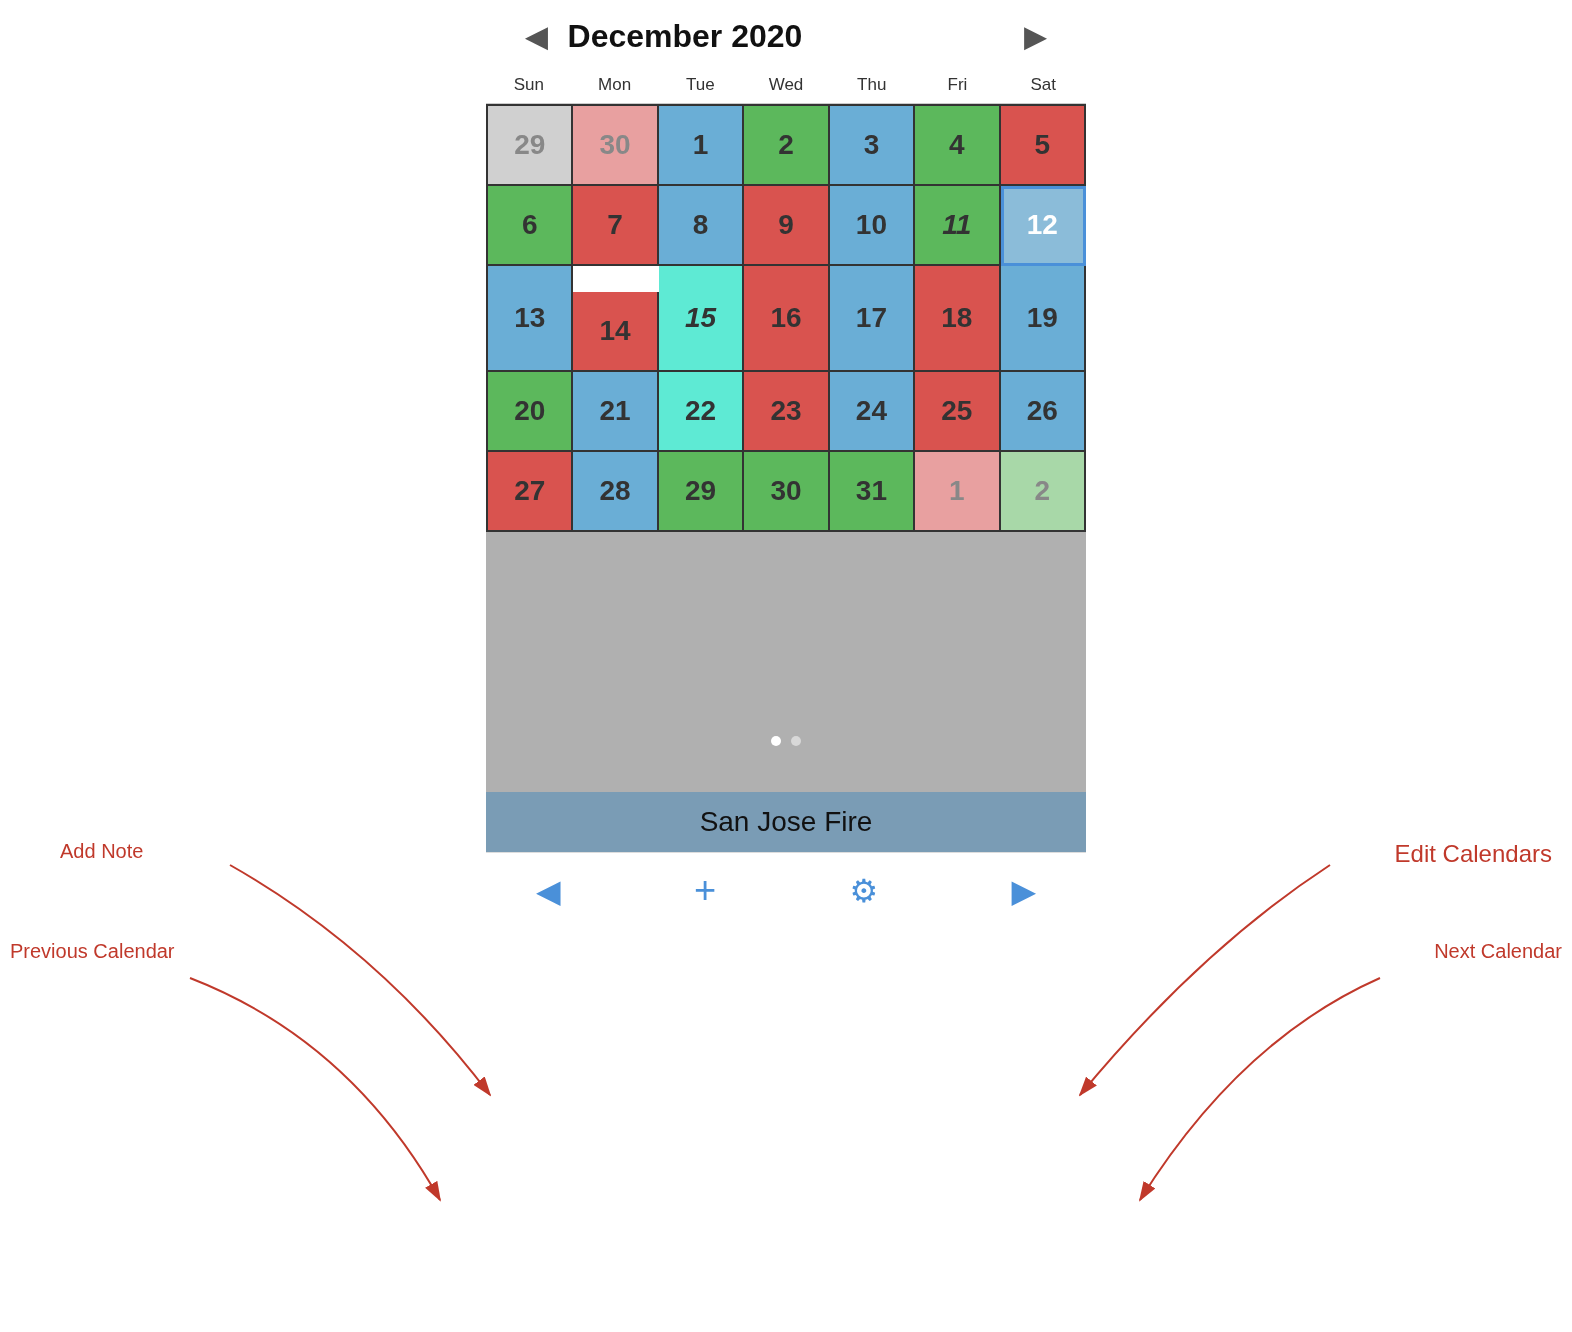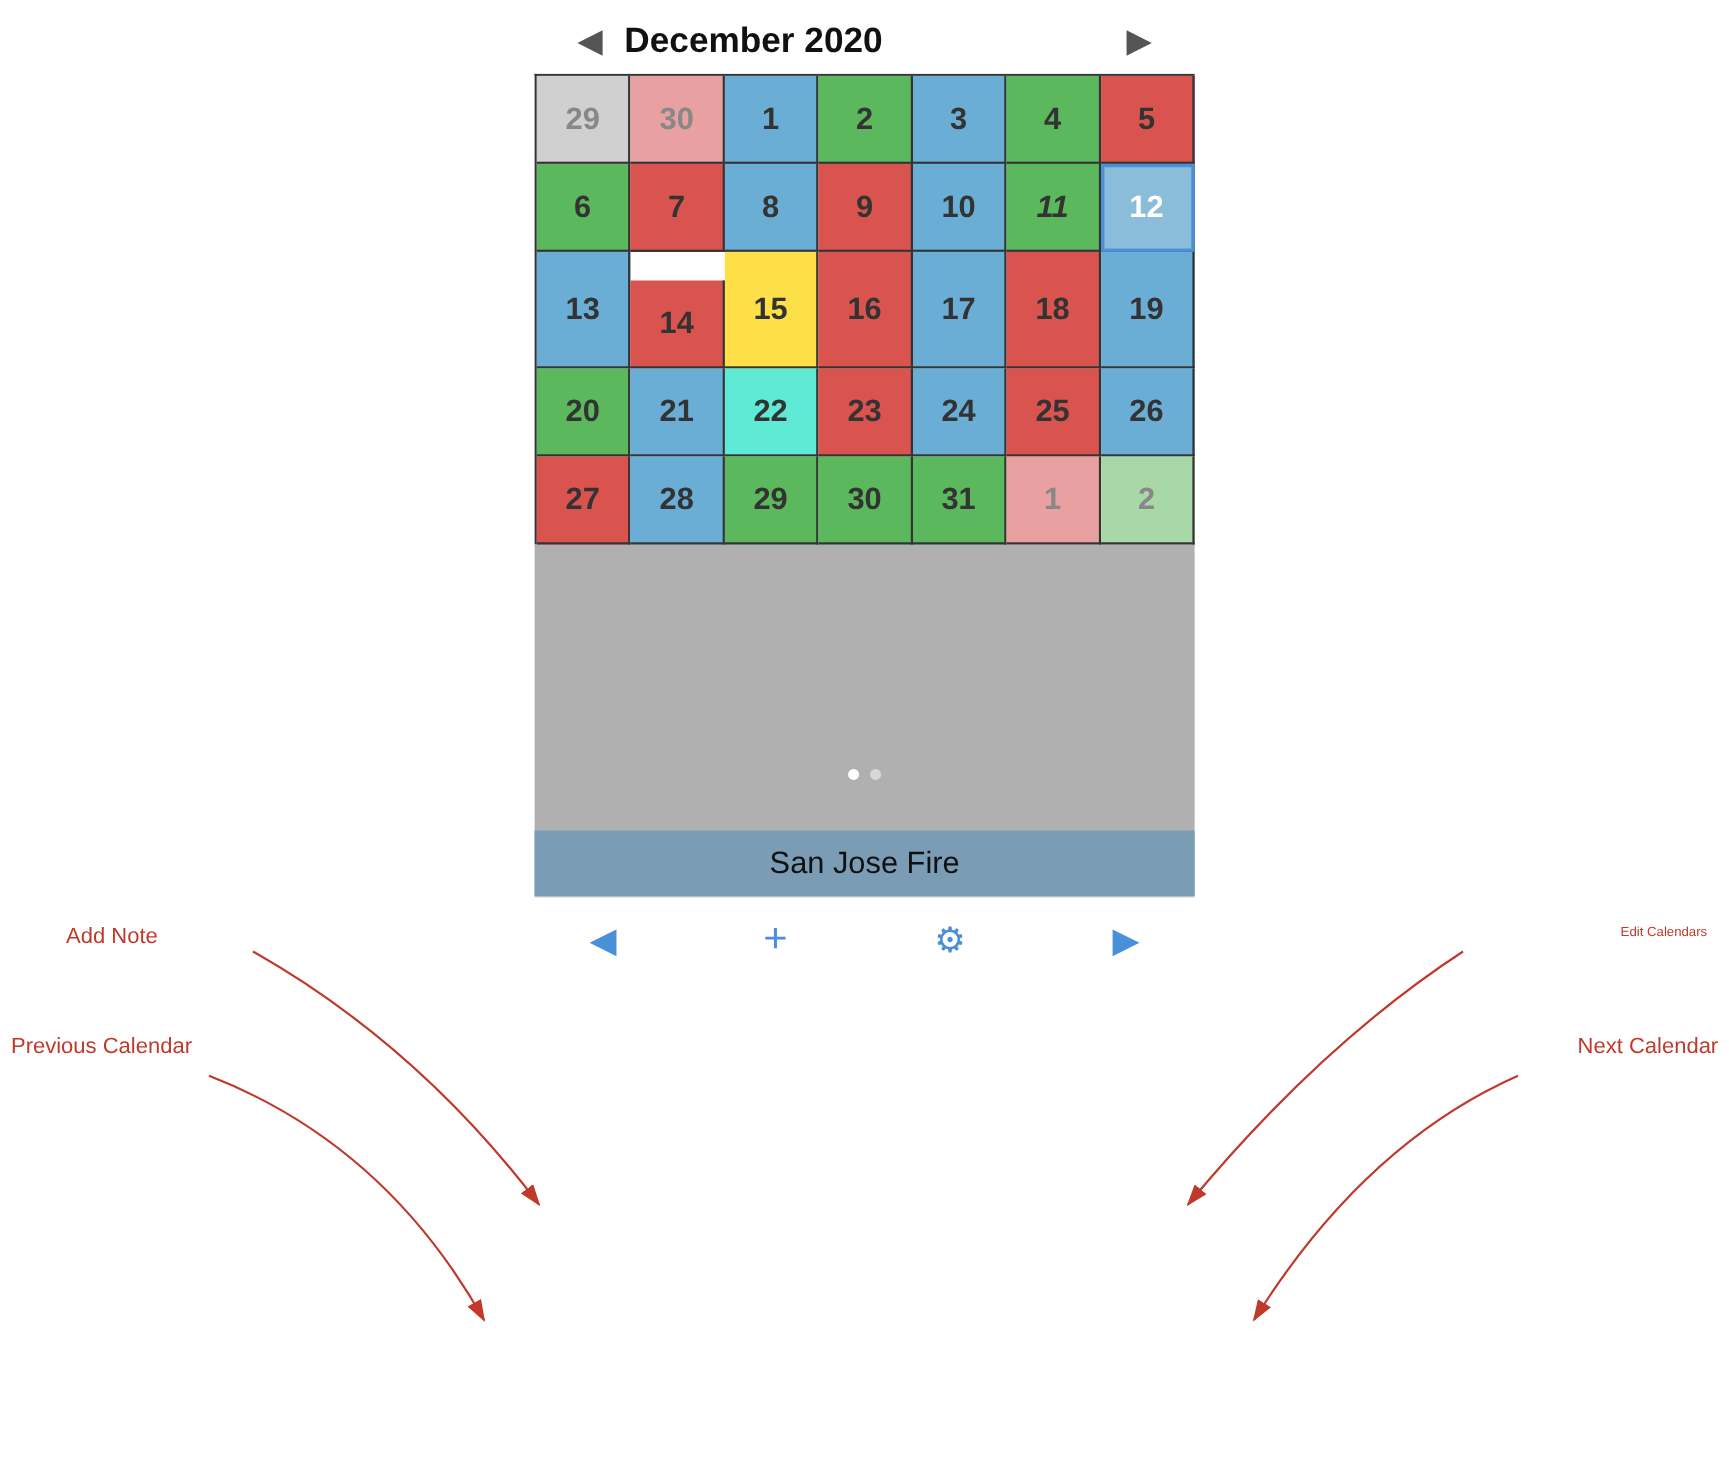--- a/index.html
+++ b/index.html
@@ -151,21 +151,21 @@
   </style>
 </head>
 <body>
 
 <div class="outer-wrapper">
 
   <div style="position:absolute; top:0; left:0; width:100%; height:100%; pointer-events:none;">
 
     <span style="position:absolute; top:840px; left:60px; color:#c0392b; font-size:20px;">Add Note</span>
 
-    <span style="position:absolute; top:840px; right:20px; color:#c0392b; font-size:12px;">Edit Calendars</span>
+    <span style="position:absolute; top:840px; right:20px; color:#c0392b; font-size:24px;">Edit Calendars</span>
 
     <span style="position:absolute; top:940px; left:10px; color:#c0392b; font-size:20px;">Previous Calendar</span>
 
     <span style="position:absolute; top:940px; right:10px; color:#c0392b; font-size:20px;">Next Calendar</span>
 
     <svg style="position:absolute;top:0;left:0;width:100%;height:100%;overflow:visible;pointer-events:none;">
 
       <path d="M 230 865 Q 380 950 490 1095" fill="none" stroke="#c0392b" stroke-width="2" marker-end="url(#arrow)"></path>
 
       <path d="M 1330 865 Q 1200 950 1080 1095" fill="none" stroke="#c0392b" stroke-width="2" marker-end="url(#arrow)"></path>
@@ -184,39 +184,48 @@
   <div class="cal-section">
 
     <div class="calendar-wrapper">
 
       <div class="cal-header">
         <button class="cal-nav-btn">◀</button>
         <span class="cal-title">December 2020</span>
         <button class="cal-nav-btn">▶</button>
       </div>
 
+      <div class="dow-row">
+        <span class="dow-cell">Sun</span>
+        <span class="dow-cell">Mon</span>
+        <span class="dow-cell">Tue</span>
+        <span class="dow-cell">Wed</span>
+        <span class="dow-cell">Thu</span>
+        <span class="dow-cell">Fri</span>
+        <span class="dow-cell">Sat</span>
+      </div>
 
       <div class="cal-grid" id="cal-grid">
       <div class="cal-cell" style="background-color: rgb(208, 208, 208); color: rgb(136, 136, 136);">29</div>
           <div class="cal-cell" style="background-color: rgb(232, 160, 160); color: rgb(136, 136, 136);">30</div>
           <div class="cal-cell" style="background-color: rgb(106, 174, 214); color: rgb(51, 51, 51);">1</div>
           <div class="cal-cell" style="background-color: rgb(92, 184, 92); color: rgb(51, 51, 51);">2</div>
           <div class="cal-cell" style="background-color: rgb(106, 174, 214); color: rgb(51, 51, 51);">3</div>
           <div class="cal-cell" style="background-color: rgb(92, 184, 92); color: rgb(51, 51, 51);">4</div>
           <div class="cal-cell" style="background-color: rgb(217, 83, 79); color: rgb(51, 51, 51);">5</div>
           <div class="cal-cell" style="background-color: rgb(92, 184, 92); color: rgb(51, 51, 51);">6</div>
           <div class="cal-cell" style="background-color: rgb(217, 83, 79); color: rgb(51, 51, 51);">7</div>
           <div class="cal-cell" style="background-color: rgb(106, 174, 214); color: rgb(51, 51, 51);">8</div>
           <div class="cal-cell" style="background-color: rgb(217, 83, 79); color: rgb(51, 51, 51);">9</div>
           <div class="cal-cell" style="background-color: rgb(106, 174, 214); color: rgb(51, 51, 51);">10</div>
           <div class="cal-cell" style="background-color: rgb(92, 184, 92); color: rgb(51, 51, 51); font-style: italic;">11</div>
           <div class="cal-cell" style="background-color: rgb(139, 188, 217); outline: rgb(74, 144, 217) solid 3px; outline-offset: -3px; z-index: 1; color: rgb(255, 255, 255);">12</div>
           <div class="cal-cell" style="background-color: rgb(106, 174, 214); color: rgb(51, 51, 51);">13</div>
           <div class="cal-cell" style="background-color: rgb(217, 83, 79); color: rgb(51, 51, 51); margin-top: 26px;">14</div>
-          <div class="cal-cell" style="background-color: #fde047; color: rgb(51, 51, 51);">15</div>
+          <div class="cal-cell" style="background-color: #5eead4; color: rgb(51, 51, 51); font-style: italic;">15</div>
           <div class="cal-cell" style="background-color: rgb(217, 83, 79); color: rgb(51, 51, 51);">16</div>
           <div class="cal-cell" style="background-color: rgb(106, 174, 214); color: rgb(51, 51, 51);">17</div>
           <div class="cal-cell" style="background-color: rgb(217, 83, 79); color: rgb(51, 51, 51);">18</div>
           <div class="cal-cell" style="background-color: rgb(106, 174, 214); color: rgb(51, 51, 51);">19</div>
           <div class="cal-cell" style="background-color: rgb(92, 184, 92); color: rgb(51, 51, 51);">20</div>
           <div class="cal-cell" style="background-color: rgb(106, 174, 214); color: rgb(51, 51, 51);">21</div>
           <div class="cal-cell" style="background-color: #5eead4; color: rgb(51, 51, 51);">22</div>
           <div class="cal-cell" style="background-color: rgb(217, 83, 79); color: rgb(51, 51, 51);">23</div>
           <div class="cal-cell" style="background-color: rgb(106, 174, 214); color: rgb(51, 51, 51);">24</div>
           <div class="cal-cell" style="background-color: rgb(217, 83, 79); color: rgb(51, 51, 51);">25</div>

